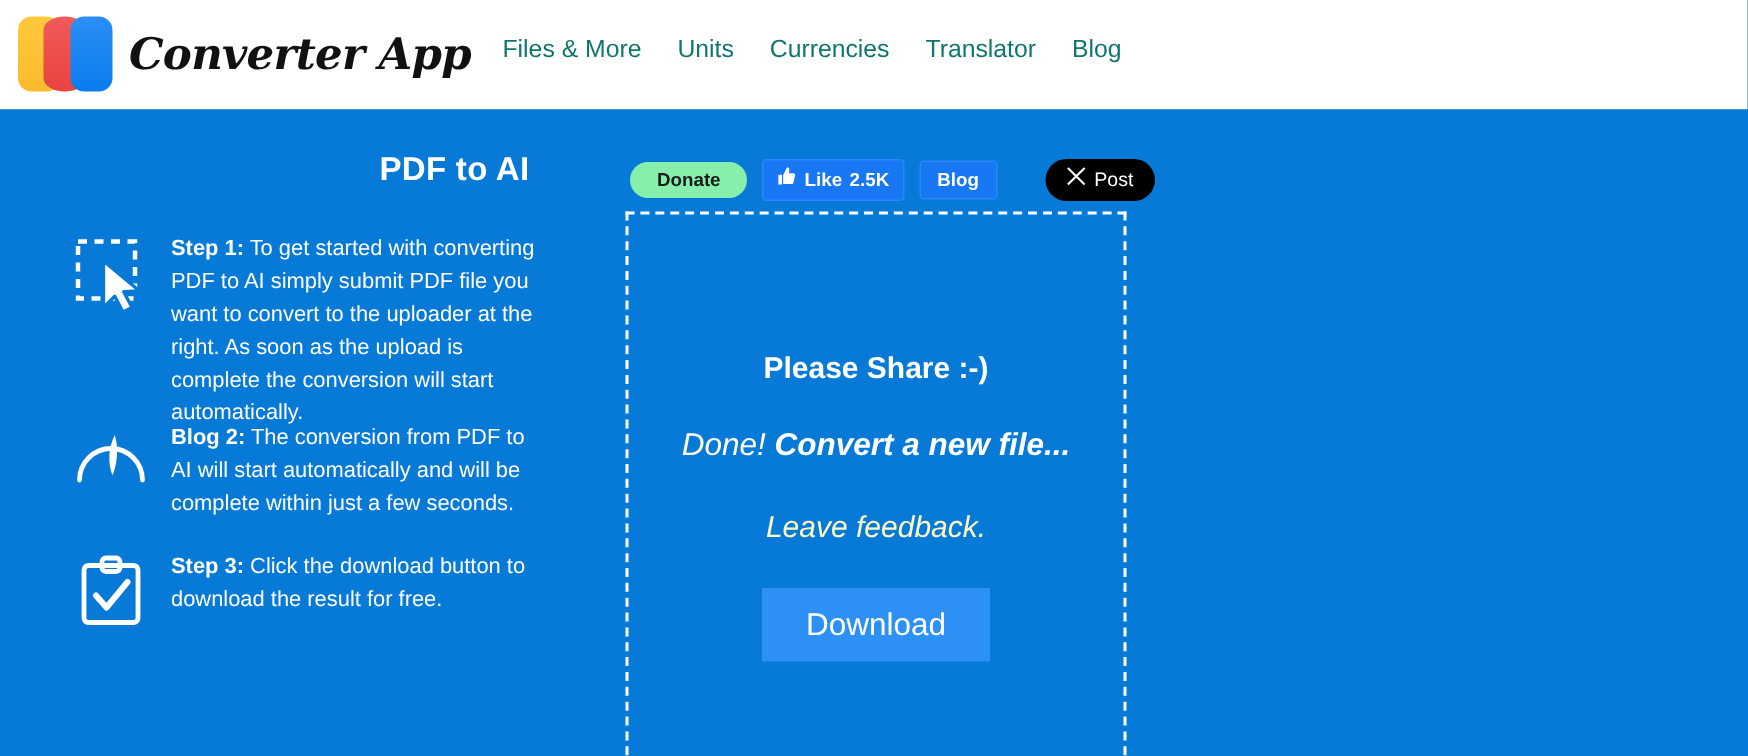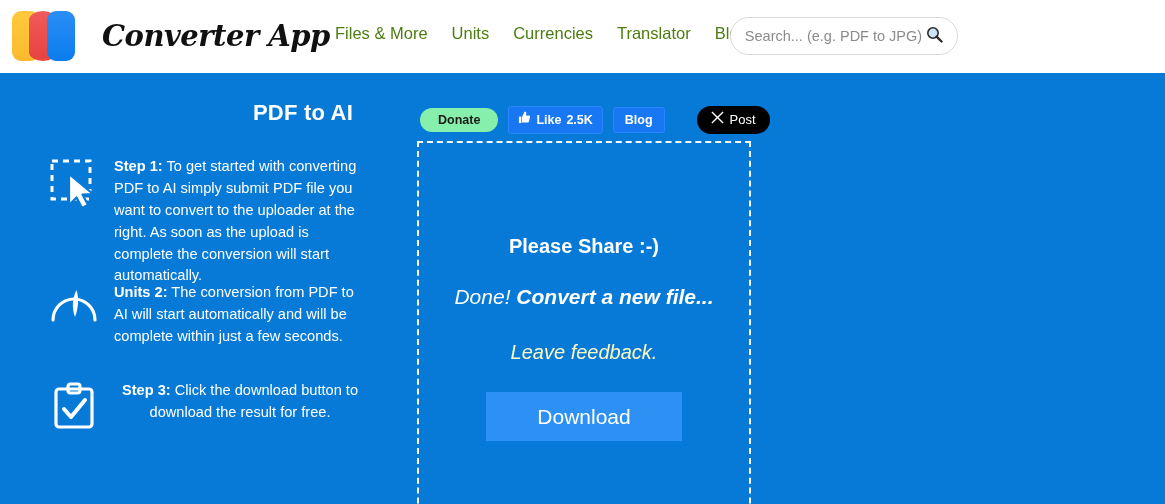--- a/index.html
+++ b/index.html
@@ -22,21 +22,20 @@
     align-items: center;
   }
 
   .logo-wrap {
     position: absolute;
     left: 12px;
     top: 11px;
     display: flex;
     align-items: center;
     cursor: pointer;
-    gap: 16px;
   }
   .logo-mark {
     position: relative;
     width: 64px;
     height: 50px;
   }
   .logo-blade {
     position: absolute;
     top: 0;
     width: 28px;
@@ -61,21 +60,21 @@
   .nav {
     position: absolute;
     left: 335px;
     top: 24px;
     display: flex;
     gap: 24px;
     align-items: baseline;
   }
   .nav a {
     font-size: 16.5px;
-    color: #4d7c0f;
+    color: #0f766e;
     text-decoration: none;
     white-space: nowrap;
   }
 
   .search-box {
     position: absolute;
     left: 730px;
     top: 17px;
     width: 228px;
     height: 38px;
@@ -127,21 +126,21 @@
   .step-text {
     color: #ffffff;
     font-size: 14.6px;
     line-height: 1.5;
     width: 252px;
   }
   .step-text b { font-weight: bold; }
 
   #step1 { position: absolute; left: 0px; top: 56px; }
   #step2 { position: absolute; left: 0px; top: 182px; }
-  #step3 { position: absolute; left: 0px; top: 280px; text-align: center; }
+  #step3 { position: absolute; left: 0px; top: 268px; }
 
   
   .social-row {
     position: absolute;
     left: 420px;
     top: 33px;
     display: flex;
     align-items: center;
     gap: 10px;
   }
@@ -222,21 +221,21 @@
   .panel-done b { font-weight: bold; }
   .panel-feedback {
     margin-top: 32px;
     color: #fef9c3;
     font-size: 20px;
     font-style: italic;
   }
   .btn-download {
     display: block;
     margin: 28px auto 0 auto;
-    width: 196px;
+    width: 152px;
     height: 49px;
     background: #2D90F5;
     color: #ffffff;
     border: none;
     font-size: 21px;
     cursor: pointer;
     font-family: "Liberation Sans", sans-serif;
   }
 </style>
 </head>
@@ -254,29 +253,20 @@
   </div>
 
   <nav class="nav">
     <a href="#">Files &amp; More</a>
     <a href="#">Units</a>
     <a href="#">Currencies</a>
     <a href="#">Translator</a>
     <a href="#">Blog</a>
   </nav>
 
-  <div class="search-box">
-    <span class="ph">Search... (e.g. PDF to JPG)</span>
-    <span class="mag">
-      <svg width="17" height="17" viewBox="0 0 17 17">
-        <circle cx="7" cy="7" r="5.2" fill="#cfe3f7" stroke="#2b2b2b" stroke-width="1.6"></circle>
-        <line x1="10.6" y1="10.6" x2="15.5" y2="15.5" stroke="#2b2b2b" stroke-width="2.4" stroke-linecap="round"></line>
-      </svg>
-    </span>
-  </div>
 
 </div>
 
 <div class="page">
 
   <div class="left-col">
 
     <div class="page-title">PDF to AI</div>
 
     <div class="step" id="step1">
@@ -292,21 +282,21 @@
     </div>
 
     <div class="step" id="step2">
       <div class="step-icon">
         <svg width="50" height="44" viewBox="0 0 50 44">
           <path d="M4 36 A21 21 0 0 1 46 36" fill="none" stroke="#ffffff" stroke-width="3.2" stroke-linecap="round"></path>
           <path d="M27.5 6 C30 14 29.5 24 26 33 C22.5 24 23.5 14 27.5 6 Z" fill="#ffffff"></path>
         </svg>
       </div>
       <div class="step-text">
-        <b>Units 2:</b><span> The conversion from PDF to AI will start automatically and will be complete within just a few seconds.</span>
+        <b>Blog 2:</b><span> The conversion from PDF to AI will start automatically and will be complete within just a few seconds.</span>
       </div>
     </div>
 
     <div class="step" id="step3">
       <div class="step-icon">
         <svg width="44" height="48" viewBox="0 0 44 48">
           <rect x="4" y="7" width="36" height="38" rx="3" fill="none" stroke="#ffffff" stroke-width="3.2"></rect>
           <rect x="16" y="2" width="12" height="9" rx="2.5" fill="none" stroke="#ffffff" stroke-width="3.2"></rect>
           <polyline points="12,27 19,35 33,18" fill="none" stroke="#ffffff" stroke-width="4" stroke-linecap="round" stroke-linejoin="round"></polyline>
         </svg>

